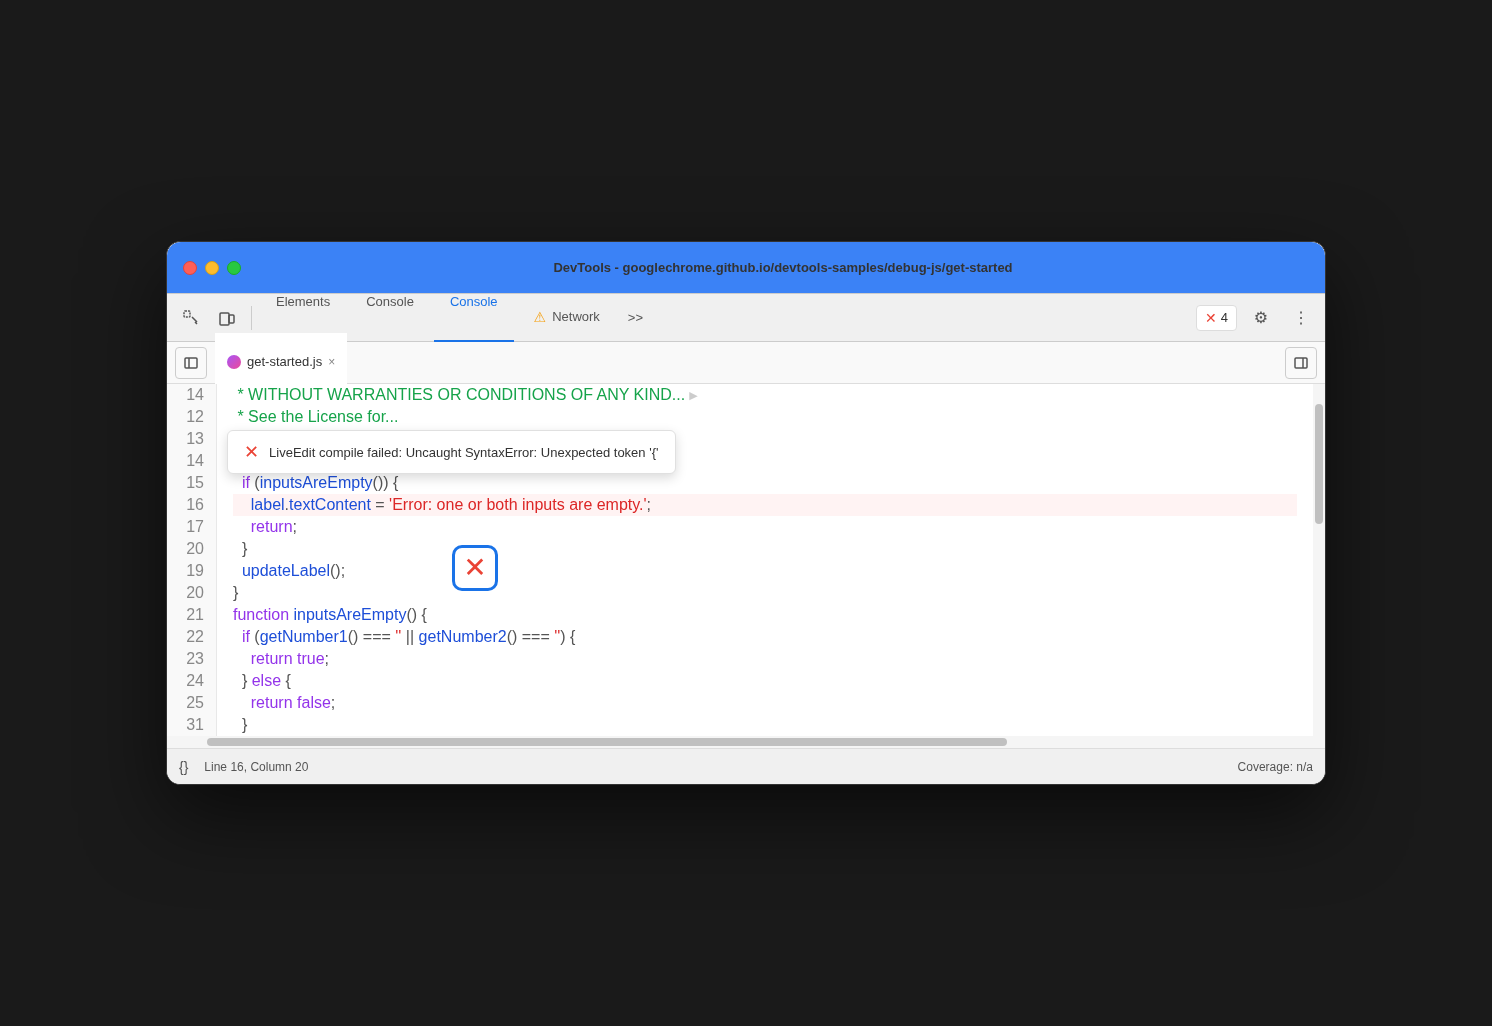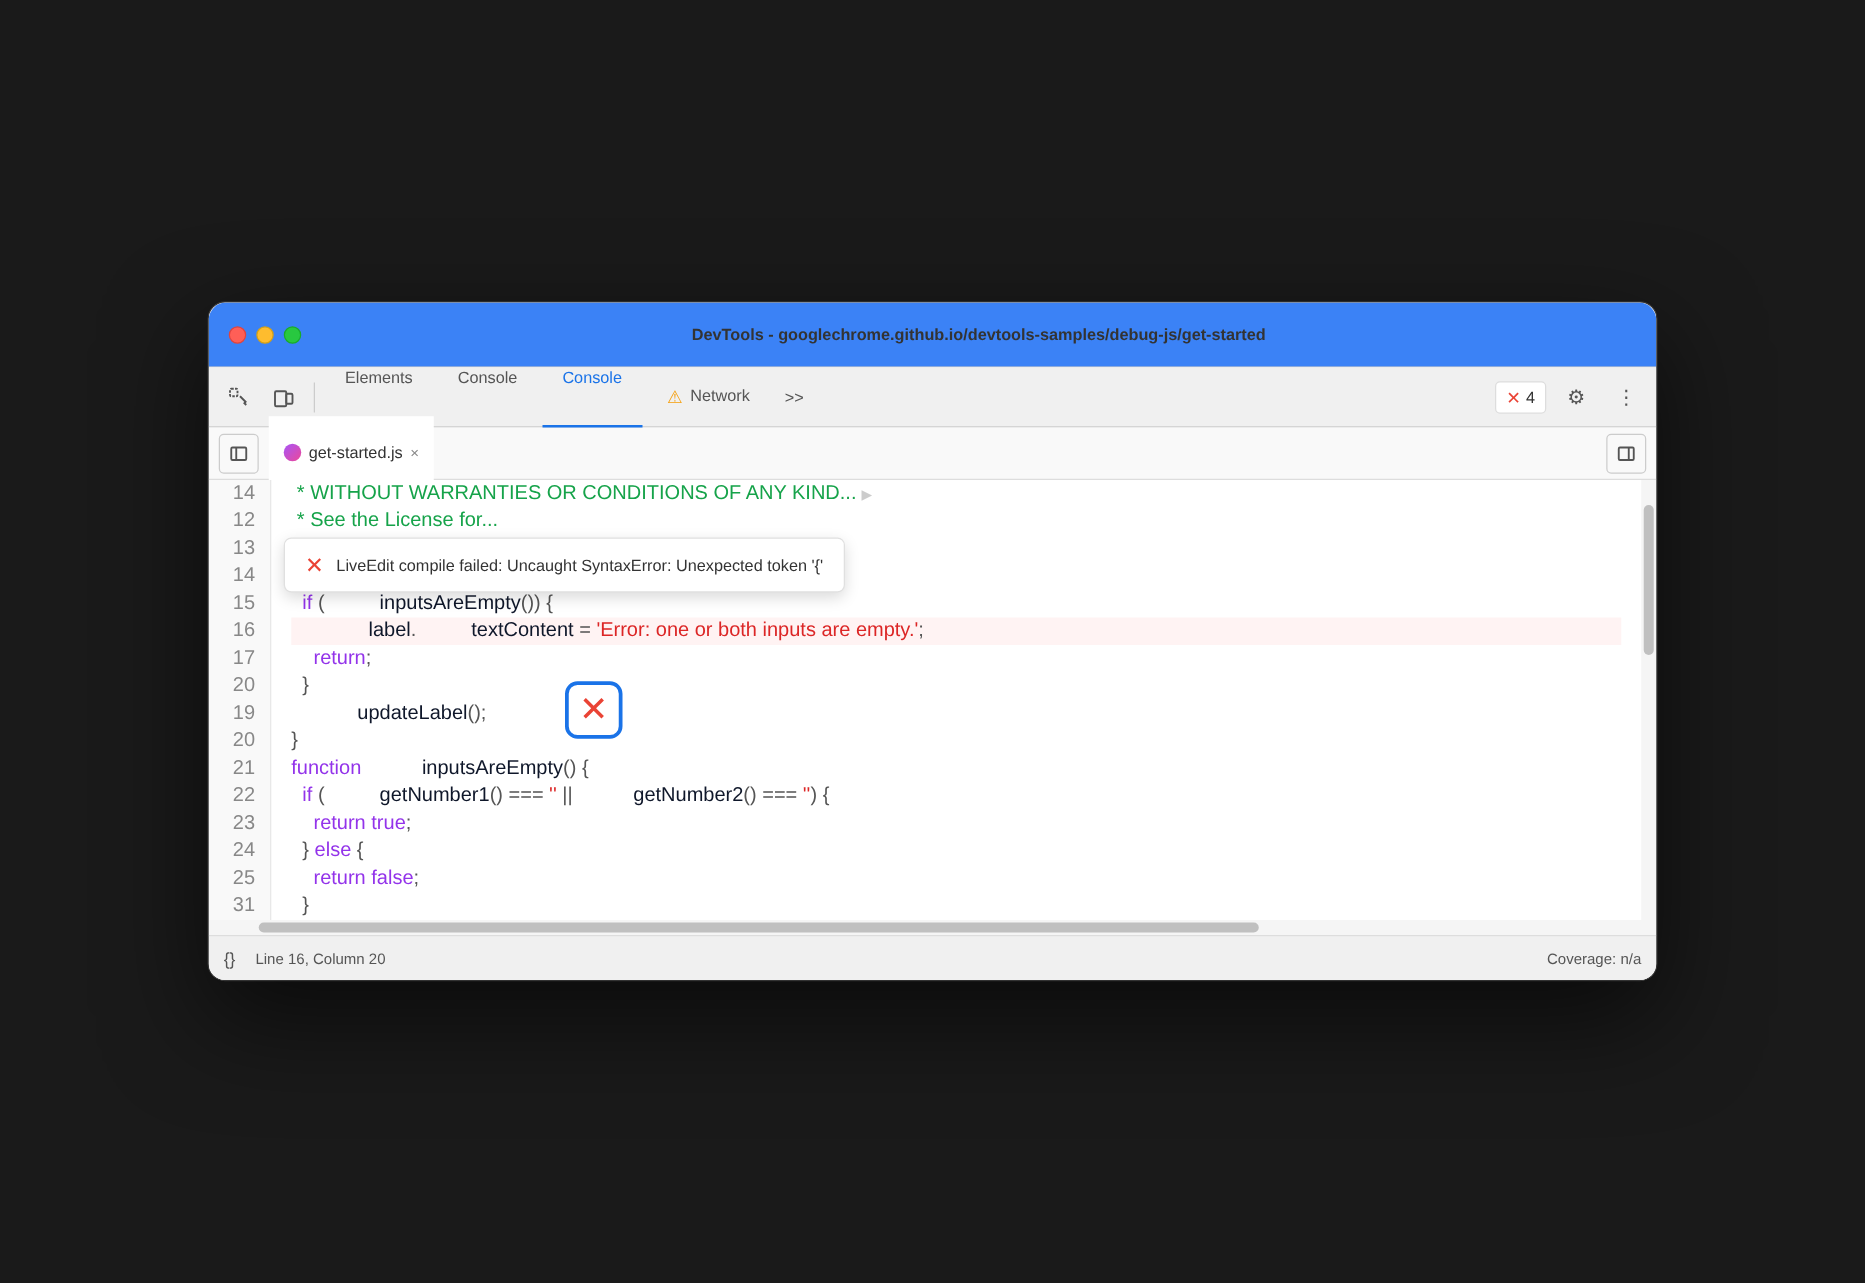--- a/index.html
+++ b/index.html
@@ -251,21 +251,21 @@
       align-items: center;
       white-space: pre;
     }
 
     .code-line.highlighted {
       background: #fff3f3;
     }
 
     
     .kw { color: #9333ea; font-weight: normal; } 
-    .fn { color: #0f172a; margin-left: 44px; } 
+    .fn { color: #1d4ed8; } 
     .str { color: #dc2626; } 
     .cm { color: #16a34a; } 
 
     
     .error-tooltip {
       position: absolute;
       top: 46px;
       left: 60px;
       background: white;
       border: 1px solid #e0e0e0;

